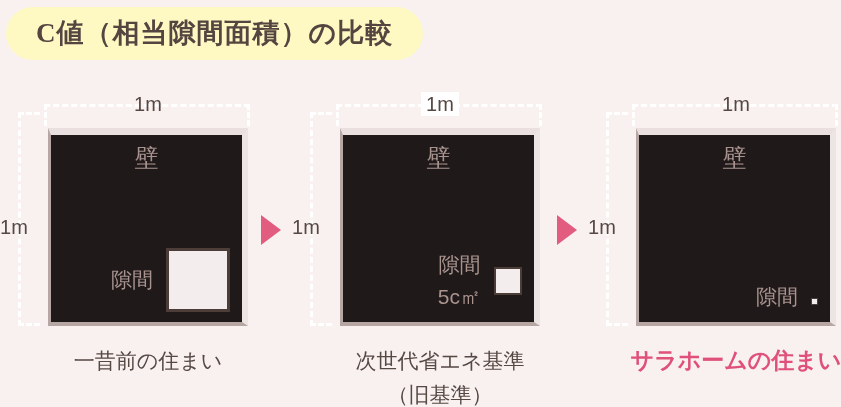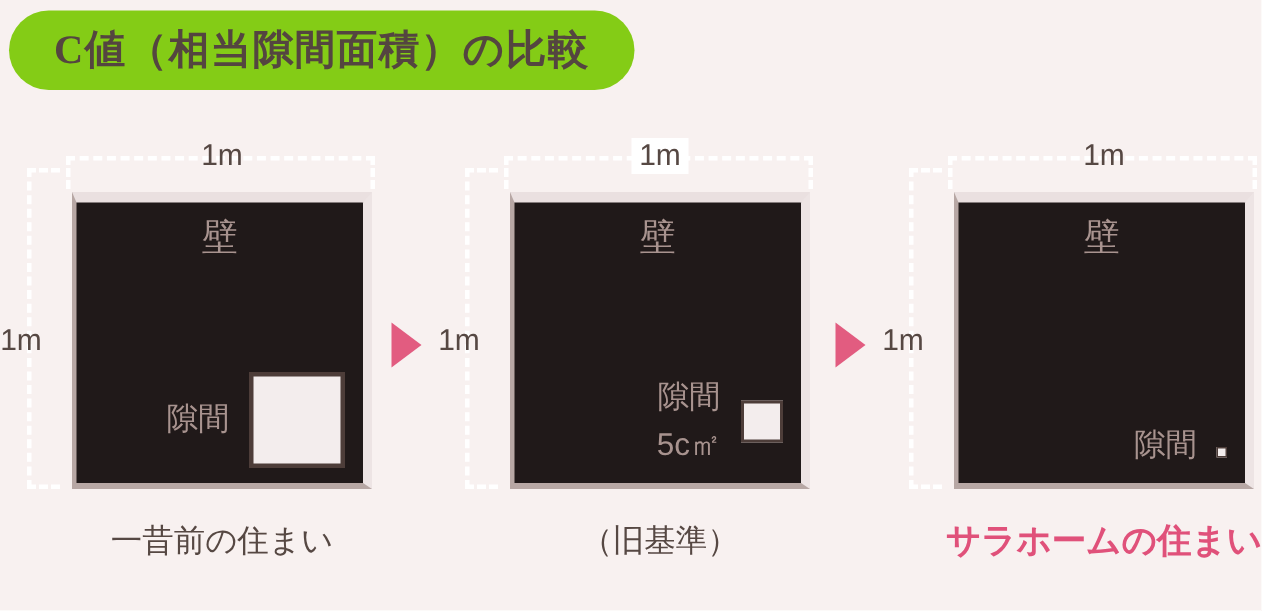--- a/index.html
+++ b/index.html
@@ -8,21 +8,21 @@
     width:841px;height:407px;
     background:#f8f1f0;
     overflow:hidden;
     font-family:"Liberation Sans","DejaVu Sans",sans-serif;
   }
   
   .title-pill{
     position:absolute;left:6px;top:7px;
     height:53px;line-height:53px;
     padding:0 30px;
-    background:#84cc16;
+    background:#fef9c3;
     border-radius:28px;
     font-family:"Liberation Serif","DejaVu Serif",serif;
     font-size:27px;font-weight:600;
     color:#544540;
     letter-spacing:1px;
     white-space:nowrap;
   }
   
   .panel{position:absolute;top:88px;width:260px;height:319px;}
   .panel.p1{left:-2px;}
@@ -149,20 +149,21 @@
       <div class="wall-label">壁</div>
       <div class="gap-area">
         <div class="gap-text">
           <div>隙間</div>
           <div>5c㎡</div>
         </div>
         <div class="gap-square"></div>
       </div>
     </div>
     <div class="caption">
+      <div>次世代省エネ基準</div>
       <div>（旧基準）</div>
     </div>
   </div>
 
   <div class="arrow-right a2"></div>
 
   <div class="panel p3">
     <div class="dim-top"></div>
     <div class="dim-left"></div>
     <div class="dim-top-label"><span>1m</span></div>

